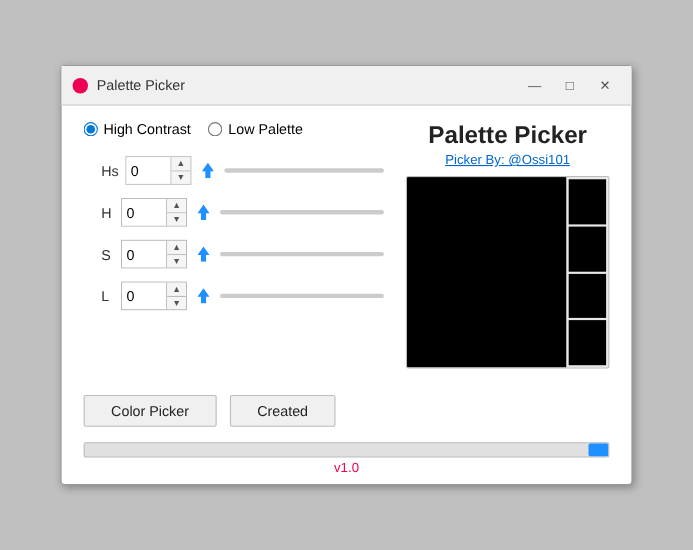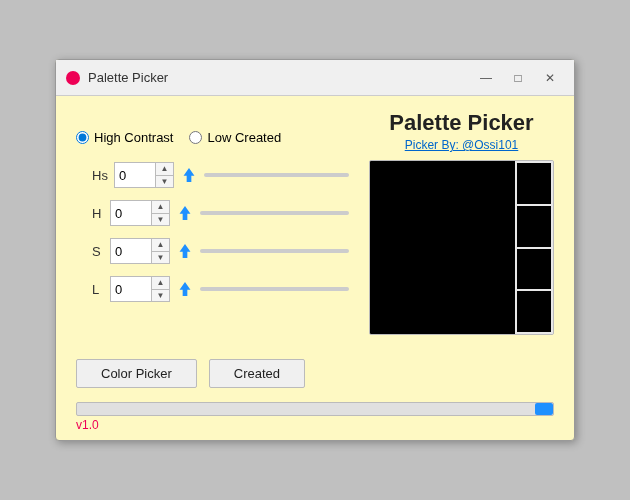--- a/index.html
+++ b/index.html
@@ -7,21 +7,21 @@
       background: #c0c0c0;
       display: flex;
       align-items: center;
       justify-content: center;
       width: 630px;
       height: 500px;
       font-family: 'Segoe UI', Arial, sans-serif;
     }
 
     .window {
-      background: #fef9c3;
+      background: #ffffff;
       border: 1px solid #999;
       border-radius: 4px;
       width: 520px;
       box-shadow: 2px 2px 8px rgba(0,0,0,0.3);
     }
 
     .titlebar {
       background: #f0f0f0;
       border-bottom: 1px solid #ccc;
       display: flex;
@@ -127,21 +127,20 @@
     .swatch {
       flex: 1;
       background: #000;
     }
 
     .radio-group {
       display: flex;
       align-items: center;
       gap: 16px;
       margin-bottom: 8px;
-      margin-top: 20px;
     }
 
     .radio-label {
       display: flex;
       align-items: center;
       gap: 5px;
       font-size: 13px;
       cursor: pointer;
     }
 
@@ -270,21 +269,21 @@
       right: 0;
       top: 0;
       bottom: 0;
       width: 18px;
       background: #1e90ff;
       border-radius: 2px;
     }
 
     .version-text {
       padding: 2px 20px 8px 20px;
-      text-align: left;
+      text-align: center;
       font-size: 12px;
       color: #e05;
     }
   </style>
 </head>
 <body>
 
 <div class="window">
 
   <div class="titlebar">
@@ -301,21 +300,21 @@
 
     <div class="left-panel">
 
       <div class="radio-group">
         <label class="radio-label">
           <input type="radio" class="radio-input" name="contrast" checked="" style="">
           <span>High Contrast</span>
         </label>
         <label class="radio-label">
           <input type="radio" class="radio-input" name="contrast" style="">
-          <span>Low Created</span>
+          <span>Low Palette</span>
         </label>
       </div>
 
       <div class="slider-row">
         <span class="slider-label">Hs</span>
         <div class="number-input-wrapper">
           <input type="text" class="number-input" value="0" style="">
           <div class="spin-buttons">
             <button class="spin-btn">▲</button>
             <button class="spin-btn">▼</button>

